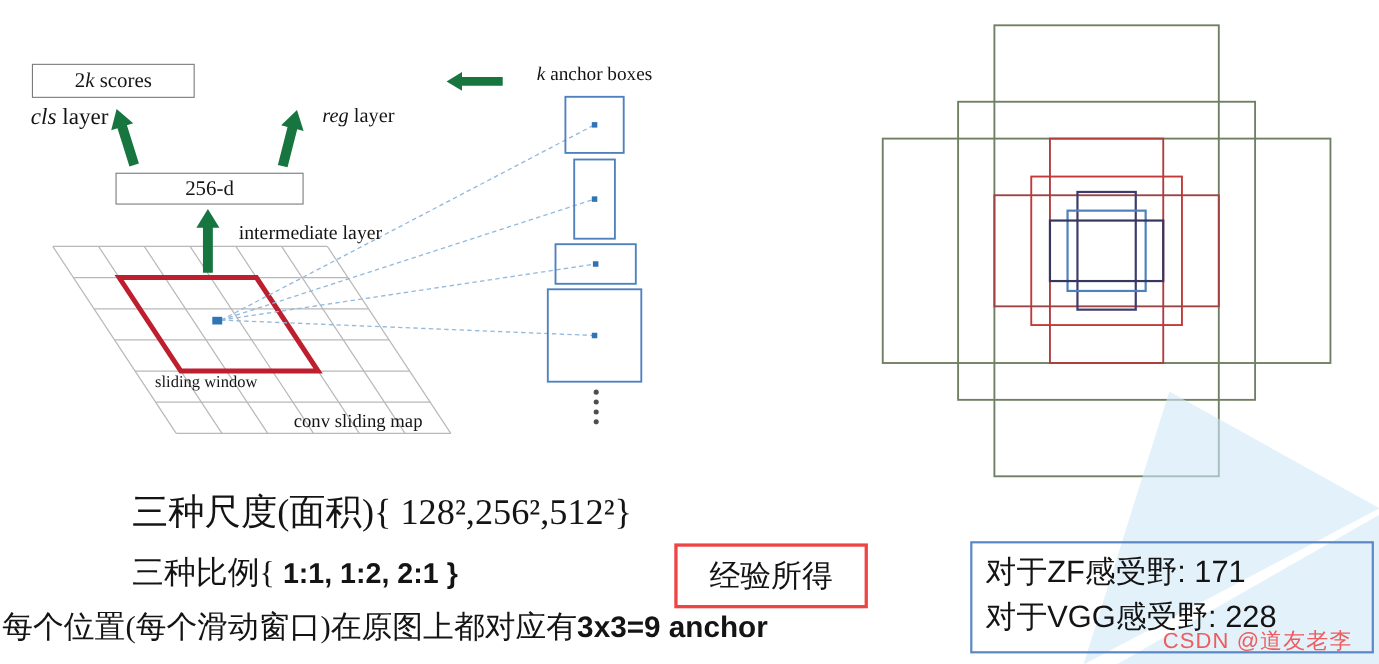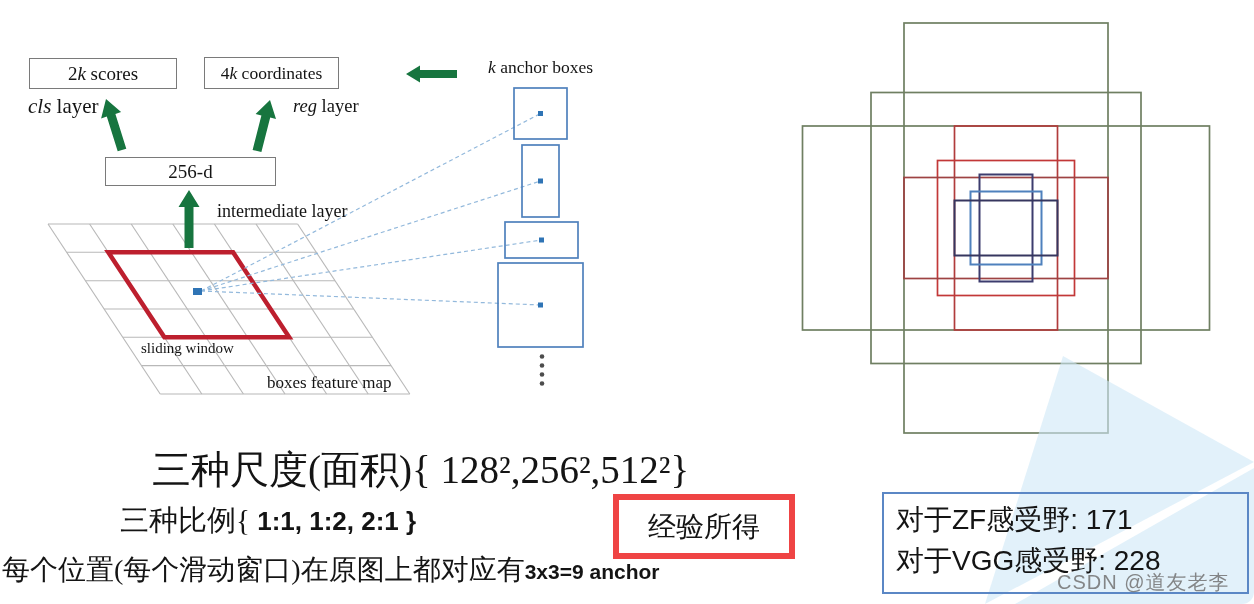--- a/index.html
+++ b/index.html
@@ -1,32 +1,32 @@
 <!DOCTYPE html>
 <html><head>
 <meta charset="utf-8">
 <style>
   html,body{margin:0;padding:0;background:#ffffff;}
   .canvas{position:relative;width:1254px;height:604px;background:#fff;overflow:hidden;
-          font-family:"Liberation Serif","DejaVu Serif",serif;color:#141414;border-radius:12px;}
+          font-family:"Liberation Serif","DejaVu Serif",serif;color:#141414;}
   svg#art{position:absolute;left:0;top:0;z-index:0;}
   .txt{position:absolute;z-index:2;white-space:nowrap;line-height:1.1;}
   .dbox{position:absolute;z-index:2;display:flex;align-items:center;justify-content:center;
         border:1.6px solid #7a7a7a;background:#fff;}
   .it{font-style:italic;}
   .serif{font-family:"Liberation Serif","DejaVu Serif",serif;}
   .sans{font-family:"Liberation Sans","DejaVu Sans",sans-serif;font-weight:600;}
   .note-line{position:absolute;z-index:2;white-space:nowrap;}
-  .red-note{position:absolute;z-index:2;border:6px solid #ef4444;display:flex;
+  .red-note{position:absolute;z-index:2;border:3px solid #ef4444;display:flex;
             align-items:center;justify-content:center;font-size:28px;background:#fff;}
   .info-box{position:absolute;z-index:1;border:2px solid #5b87c5;
             font-family:"Liberation Sans","DejaVu Sans",sans-serif;
             font-size:28px;line-height:41px;padding:5px 0 0 12px;}
   .watermark{position:absolute;z-index:3;font-family:"Liberation Sans","DejaVu Sans",sans-serif;
-             font-size:20px;color:#737373;opacity:.85;letter-spacing:1px;}
+             font-size:20px;color:#ef4444;opacity:.85;letter-spacing:1px;}
 </style>
 </head>
 <body>
 
 <div class="canvas">
 
   <svg id="art" width="1254" height="604" viewBox="0 0 1254 604">
       <line x1="48.0" y1="224.0" x2="297.6" y2="224.0" stroke="#b8b8b8" stroke-width="1.1"></line>
       <line x1="66.7" y1="252.3" x2="316.3" y2="252.3" stroke="#b8b8b8" stroke-width="1.1"></line>
       <line x1="85.4" y1="280.7" x2="335.0" y2="280.7" stroke="#b8b8b8" stroke-width="1.1"></line>
@@ -72,45 +72,42 @@
       <rect x="979.5" y="174.5" width="53" height="107" fill="none" stroke="#3c3c6e" stroke-width="2"></rect>
       <rect x="970.5" y="191.5" width="71" height="73" fill="none" stroke="#4f81bd" stroke-width="2"></rect>
       <rect x="954.5" y="200.5" width="103" height="55" fill="none" stroke="#36365f" stroke-width="2"></rect>
       <polygon points="1063,356 985,604 1254,462" fill="#cfe8f7" fill-opacity="0.6"></polygon>
       <polygon points="1015,604 1254,468 1254,604" fill="#cfe8f7" fill-opacity="0.6"></polygon>
     </svg>
 
   <div class="dbox" style="left:29px;top:58px;width:146px;height:29px;font-size:19px;">
     <span><span>2</span><span class="it">k</span><span> scores</span></span>
   </div>
-  <div class="dbox" style="left:204px;top:57px;width:133px;height:30px;font-size:17.5px;">
-    <span><span>4</span><span class="it">k</span><span> coordinates</span></span>
-  </div>
   <div class="txt" style="left:28px;top:95px;font-size:21px;text-align:center;">
     <span class="it">cls</span><span> layer</span>
   </div>
   <div class="txt" style="left:293px;top:96px;font-size:18.5px;">
     <span class="it">reg</span><span> layer</span>
   </div>
   <div class="dbox" style="left:105px;top:157px;width:169px;height:27px;font-size:19px;">
     <span>256-d</span>
   </div>
   <div class="txt" style="left:217px;top:202px;font-size:18px;">intermediate layer</div>
   <div class="txt" style="left:488px;top:58px;font-size:17.5px;">
     <span class="it">k</span><span> anchor boxes</span>
   </div>
   <div class="txt" style="left:141px;top:340px;font-size:15px;">sliding window</div>
-  <div class="txt" style="left:267px;top:374px;font-size:17px;">boxes feature map</div>
+  <div class="txt" style="left:267px;top:374px;font-size:17px;">conv sliding map</div>
 
-  <div class="note-line serif" style="left:120px;top:443px;font-size:39px;margin-left:32px;">三种尺度(面积){ 128²,256²,512²}</div>
+  <div class="note-line serif" style="left:120px;top:443px;font-size:33px;">三种尺度(面积){ 128²,256²,512²}</div>
   <div class="note-line" style="left:120px;top:501px;font-size:29px;">
     <span class="serif">三种比例{ </span><span class="sans" style="font-size:26px;">1:1, 1:2, 2:1 }</span>
   </div>
   <div class="note-line" style="left:2px;top:551px;font-size:28px;">
-    <span class="serif">每个位置(每个滑动窗口)在原图上都对应有</span><span class="sans" style="font-size:21px;">3x3=9 anchor</span>
+    <span class="serif">每个位置(每个滑动窗口)在原图上都对应有</span><span class="sans" style="font-size:27px;">3x3=9 anchor</span>
   </div>
 
   <div class="red-note serif" style="left:613px;top:494px;width:170px;height:53px;">
     <span>经验所得</span>
   </div>
 
   <div class="info-box" style="left:882px;top:492px;width:351px;height:93px;">
     <div>对于ZF感受野: 171</div>
     <div>对于VGG感受野: 228</div>
   </div>

